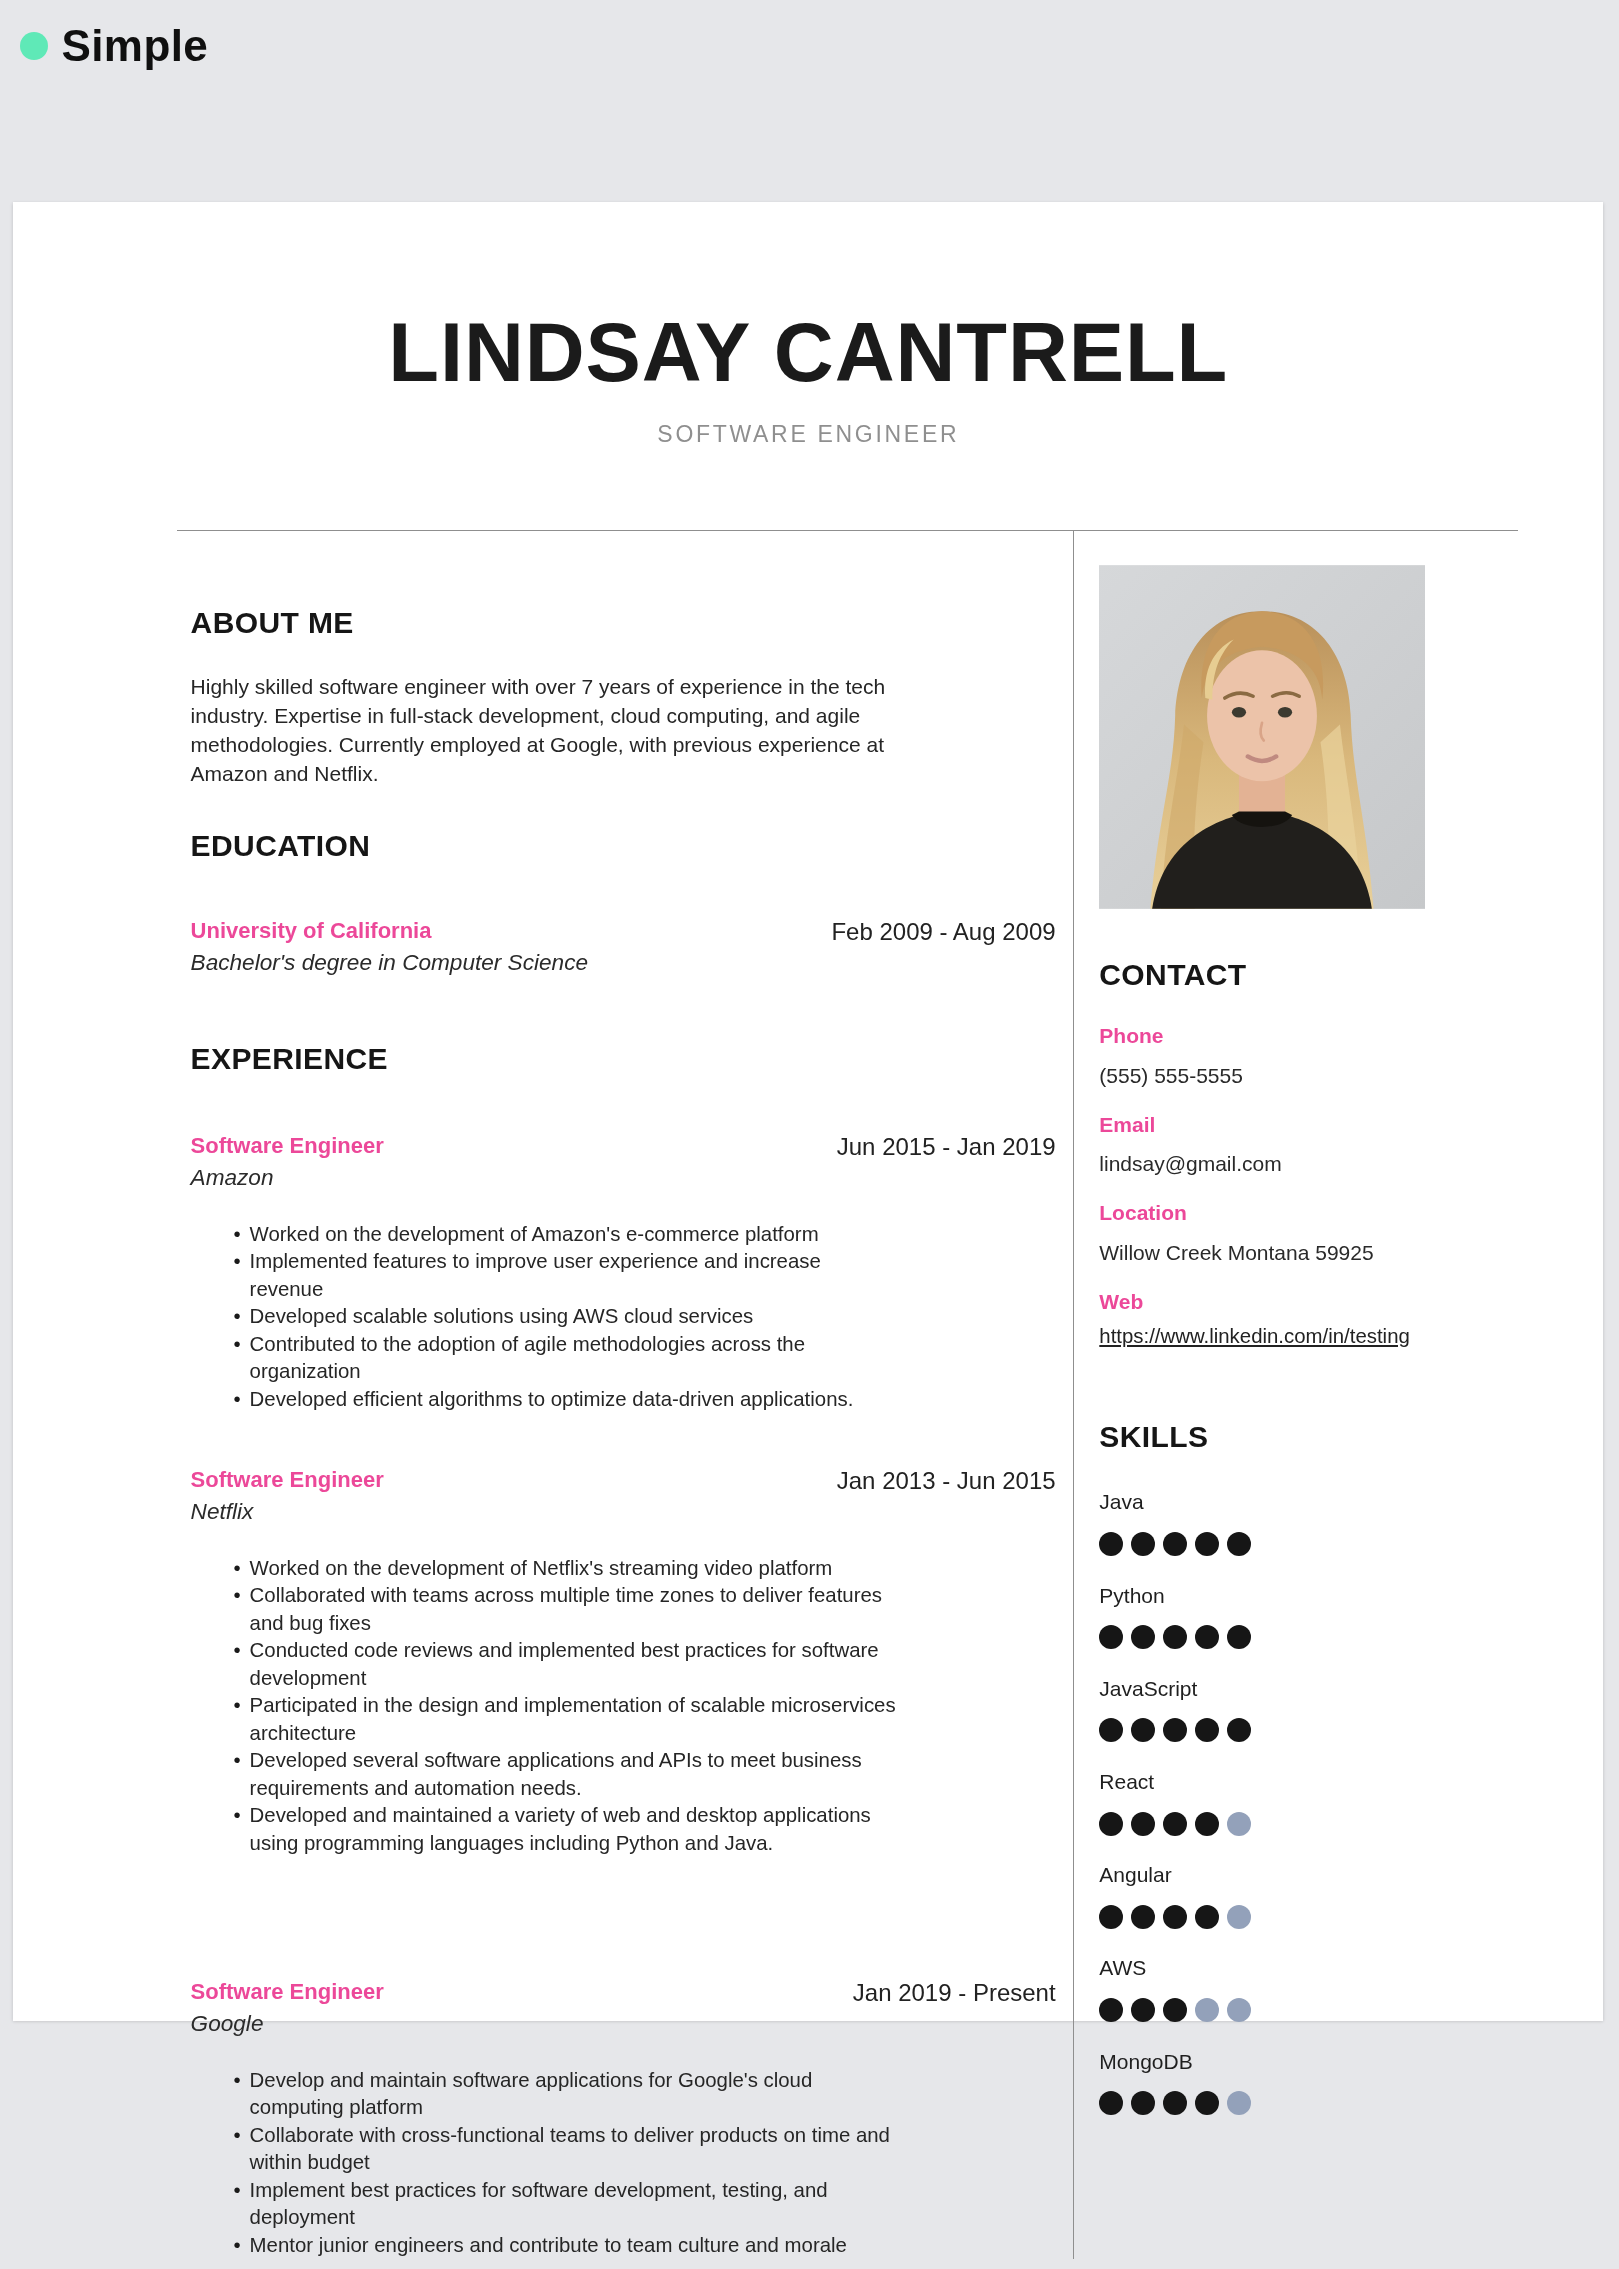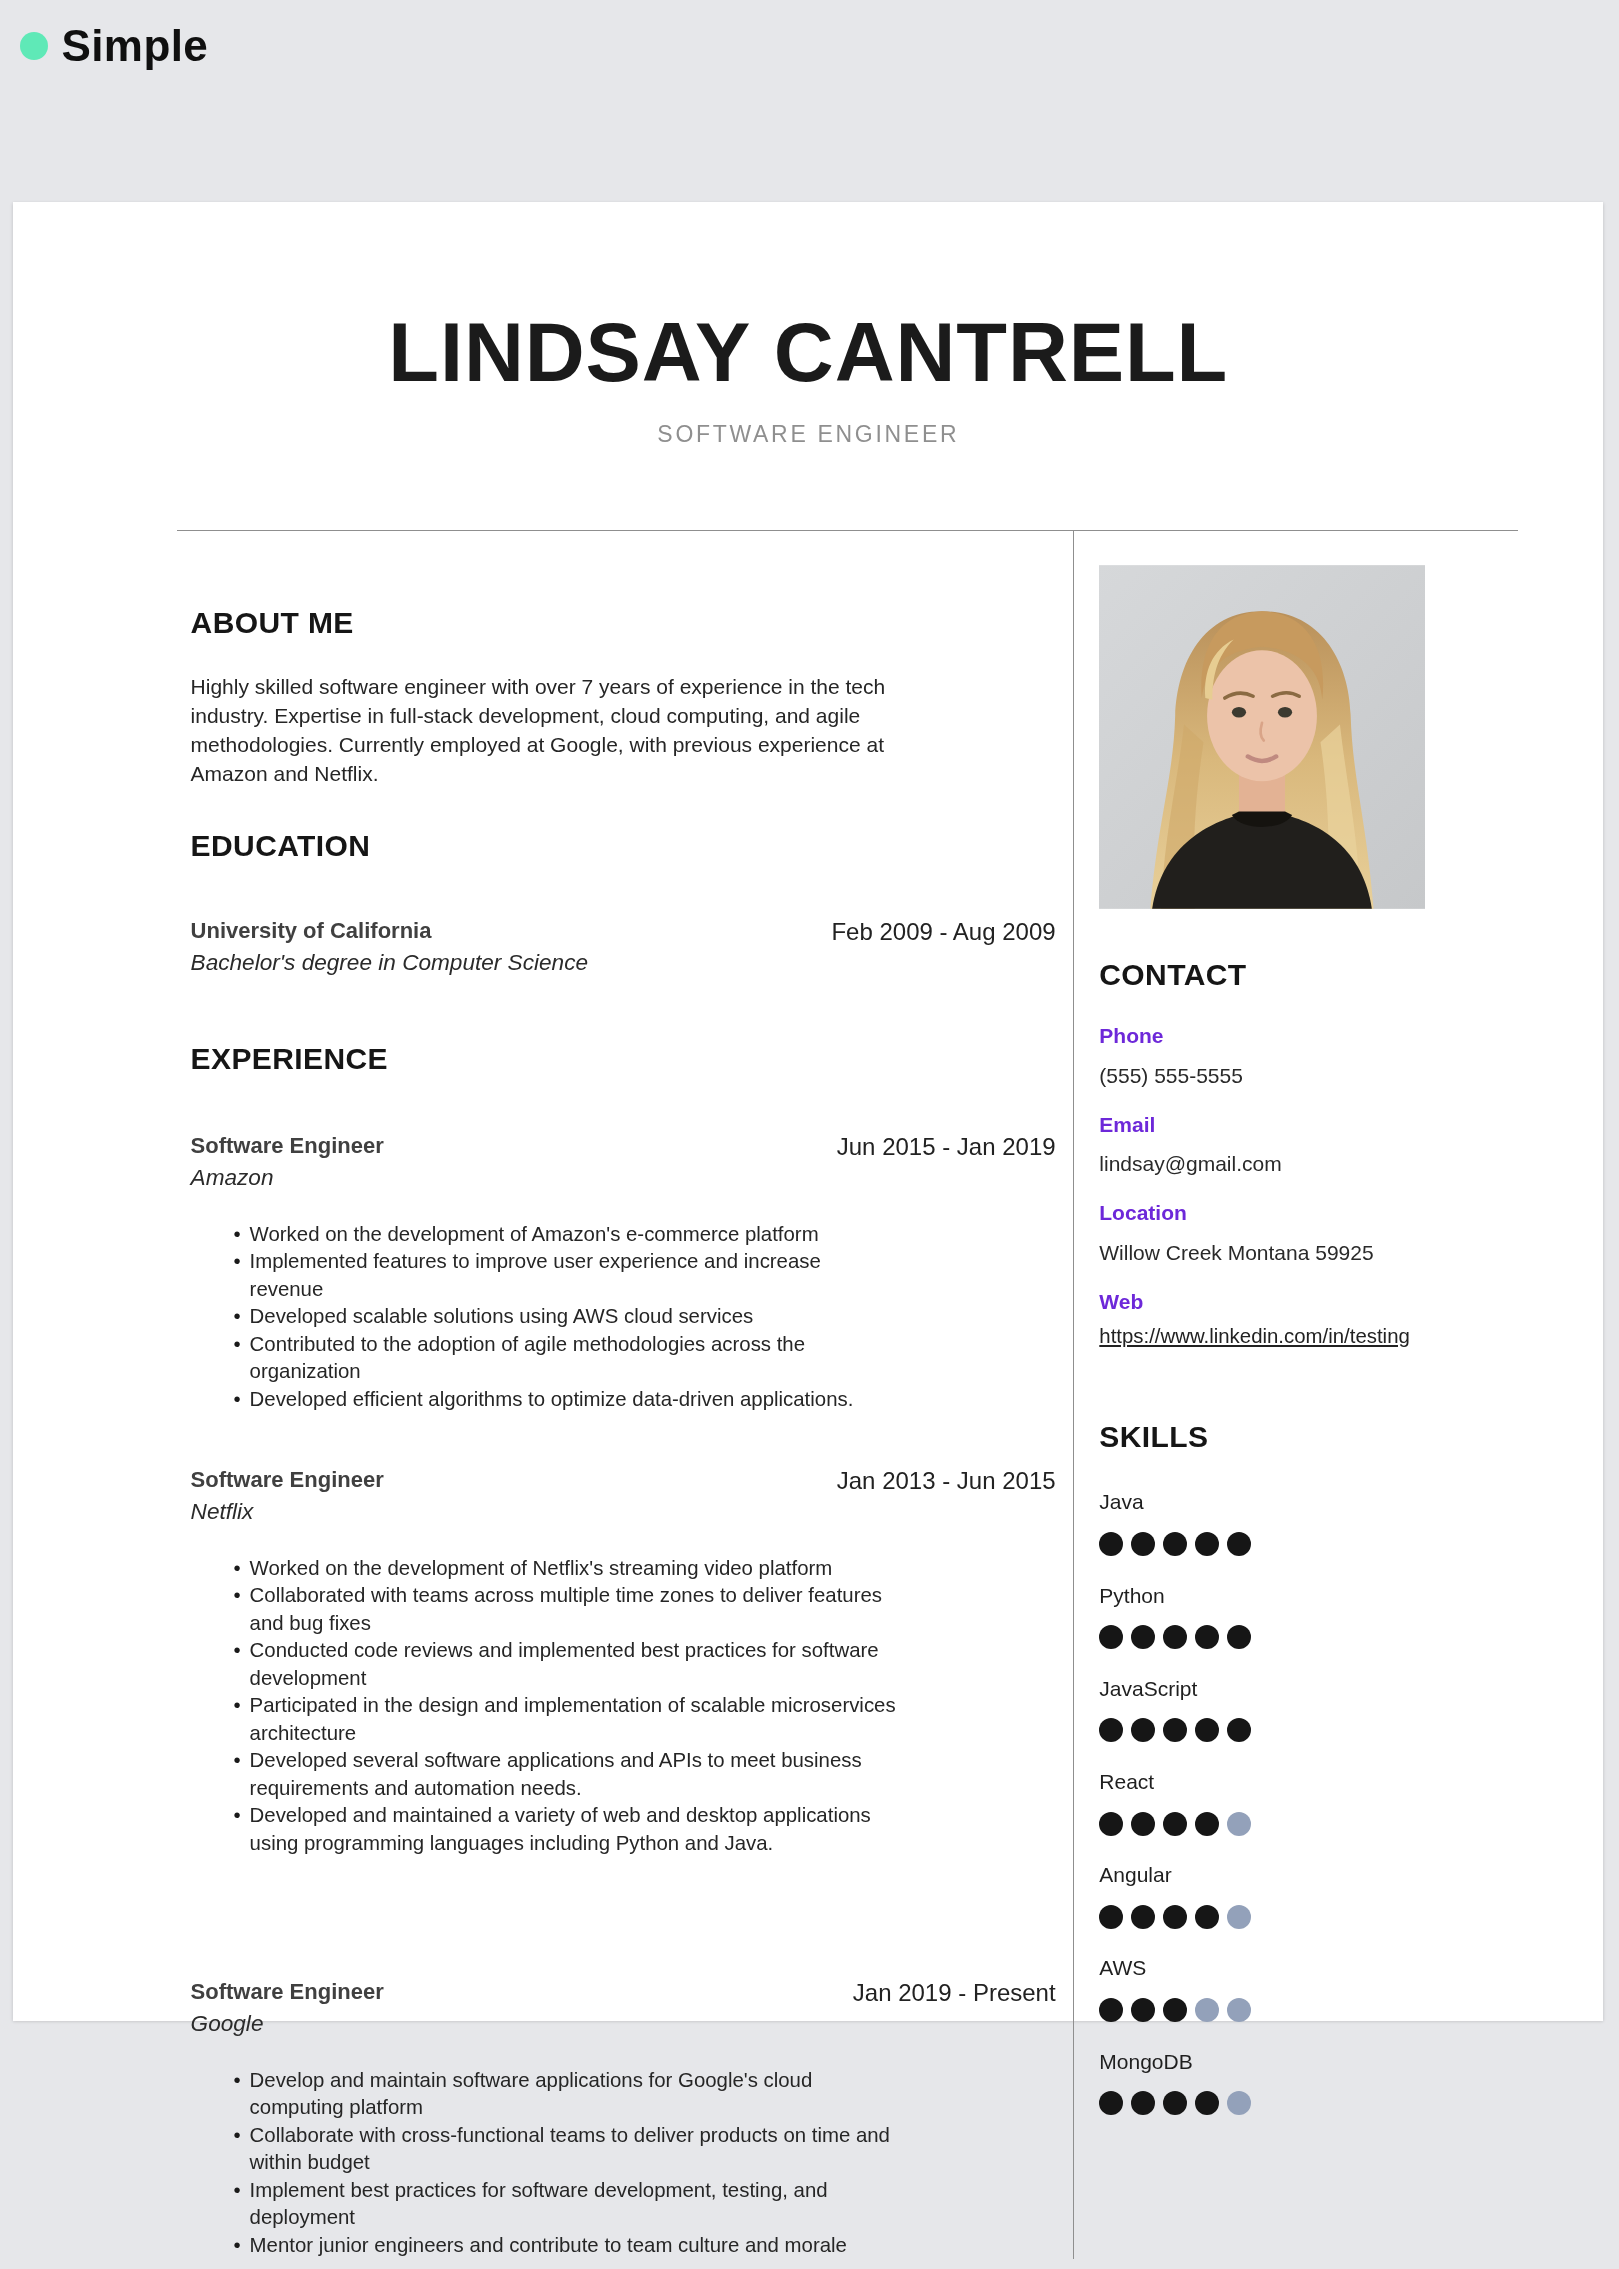--- a/index.html
+++ b/index.html
@@ -51,21 +51,21 @@
 
   
   .about-text {
     margin-top:32px; max-width:761px;
     font-size:21px; line-height:29px; color:#262626;
   }
 
   
   .edu-heading { margin-top:40px; }
   .entry-row { display:flex; justify-content:space-between; align-items:flex-start; margin-top:53px; }
-  .entry-org { font-size:22px; font-weight:700; color:#404040; line-height:30px; }
+  .entry-org { font-size:22px; font-weight:700; color:#ec4899; line-height:30px; }
   .entry-sub { font-size:22.6px; font-style:italic; color:#2b2b2b; line-height:33px; }
   .entry-dates { font-size:24px; color:#222; line-height:32px; white-space:nowrap; }
 
   
   .exp-heading { margin-top:62px; }
   .job-header { display:flex; justify-content:space-between; align-items:flex-start; }
   .job1 { margin-top:55px; }
   .job2 { margin-top:52px; }
   .job3 { margin-top:120px; }
   ul.bullets { margin-top:26.6px; max-width:709px; list-style:none; padding-left:43px; }
@@ -77,21 +77,21 @@
     font-size:20.4px; color:#1a1a1a;
   }
 
   
   .photo-frame { width:326px; height:344px; overflow:hidden; }
   .photo-frame svg { display:block; }
 
   .contact-heading { margin-top:48px; }
   .contact-group { margin-top:22px; }
   .contact-group.first { margin-top:31px; }
-  .contact-label { font-size:21px; font-weight:700; color:#6d28d9; line-height:26.6px; }
+  .contact-label { font-size:21px; font-weight:700; color:#ec4899; line-height:26.6px; }
   .contact-value { margin-top:11px; font-size:21px; color:#2a2a2a; line-height:29px; }
   .contact-link {
     margin-top:7px; display:inline-block; font-size:20.4px; line-height:29px;
     color:#222; text-decoration:underline; max-width:330px; word-break:break-all;
   }
 
   .skills-heading { margin-top:68px; }
   .skill-item { margin-top:26.6px; }
   .skill-item.first { margin-top:35px; }
   .skill-name { font-size:21px; color:#1f1f1f; line-height:26.6px; }

